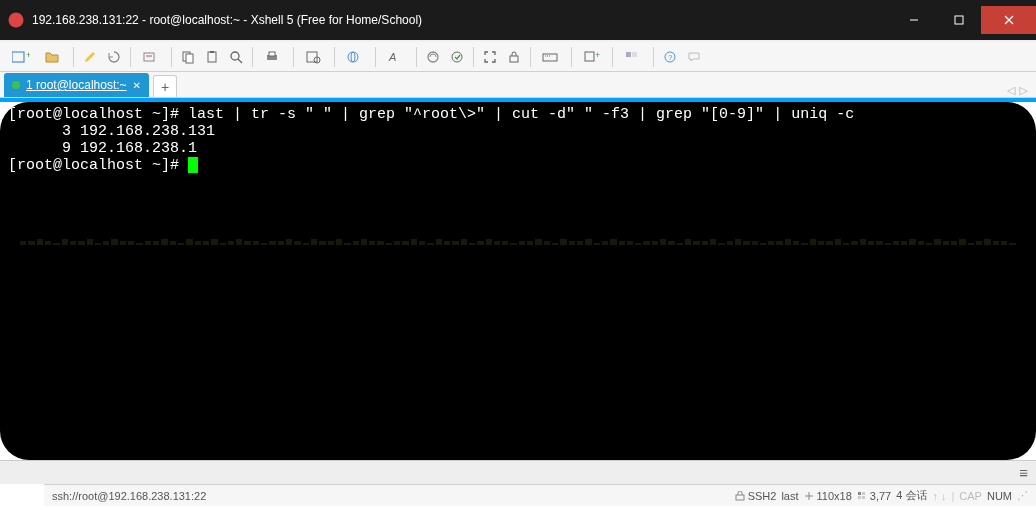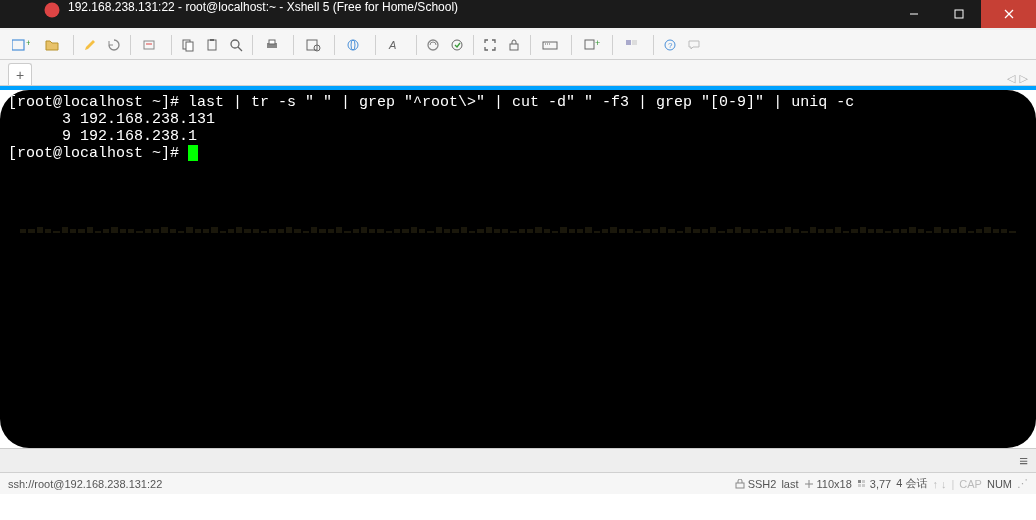--- a/index.html
+++ b/index.html
@@ -1,17 +1,17 @@
 <!DOCTYPE html>
 <html><head>
 <meta charset="utf-8">
 <style>
 * { margin: 0; padding: 0; box-sizing: border-box; }
 body { width: 1036px; height: 520px; font-family: "Microsoft YaHei", sans-serif; background: #fff; overflow: hidden; }
-.titlebar { height: 28px; background: #1b1b1b; color: #fff; display: flex; align-items: flex-start; font-size: 12px; padding-left: 36px; }
+.titlebar { height: 40px; background: #1b1b1b; color: #fff; display: flex; align-items: center; font-size: 12px; }
 .titlebar-icon { width: 20px; height: 20px; margin: 0 6px; display: flex; align-items: center; justify-content: center; }
 .titlebar-text { flex: 1; }
 .titlebar-btns { display: flex; }
 .tbtn { width: 45px; height: 28px; display: flex; align-items: center; justify-content: center; font-size: 11px; color: #fff; }
 .tbtn.close { background: #c64035; width: 55px; }
 .tbtn svg { width: 10px; height: 10px; }
 .menubar { height: 2px; background: #f0f0f0; }
 .toolbar { height: 30px; background: #f6f6f6; border-bottom: 1px solid #d0d0d0; display: flex; align-items: center; padding: 0 6px; gap: 2px; }
 .tool { width: 22px; height: 22px; display: flex; align-items: center; justify-content: center; color: #555; font-size: 14px; }
 .tool.dd { width: 30px; }
@@ -22,21 +22,21 @@
 .tab-close { font-size: 10px; }
 .tab-add { width: 24px; height: 22px; background: #fff; border: 1px solid #ccc; border-bottom: none; margin-left: 4px; display: flex; align-items: center; justify-content: center; font-size: 14px; color: #666; border-radius: 3px 3px 0 0; }
 .tabbar-right { margin-left: auto; margin-right: 8px; display: flex; gap: 4px; color: #aaa; font-size: 11px; }
 .bluebar { height: 4px; background: #00a2ff; }
 .terminal { height: 358px; background: #000; color: #fff; font-family: "Consolas", "Courier New", monospace; font-size: 15px; padding: 4px 8px; white-space: pre; overflow: hidden; position: relative; border-radius: 29px; }
 .terminal .prompt { color: #fff; }
 .terminal .cmd { color: #fff; }
 .terminal .cursor { display: inline-block; width: 10px; height: 16px; background: #0f0; vertical-align: middle; }
 .toolbar2 { height: 24px; background: #eee; border-top: 1px solid #ccc; display: flex; align-items: center; padding: 0 8px; font-size: 12px; color: #888; }
 .toolbar2-right { margin-left: auto; font-size: 15px; color: #666; }
-.statusbar { height: 22px; background: #f6f6f6; border-top: 1px solid #d0d0d0; display: flex; align-items: center; padding: 0 8px; font-size: 11px; color: #555; }
+.statusbar { height: 22px; background: #f6f6f6; border-top: 1px solid #d0d0d0; display: flex; align-items: center; padding: 0 8px; font-size: 11px; color: #555; margin-left: 44px; }
 .statusbar-right { margin-left: auto; display: flex; align-items: center; gap: 5px; }
 .stat-item { display: flex; align-items: center; gap: 3px; }
 .stat-sep { color: #ccc; }
 .spectrum { position: absolute; left: 0; right: 0; top: 135px; height: 8px; display: flex; gap: 2px; padding: 0 20px; opacity: 0.25; }
 .spectrum span { flex: 1; background: #6a5e2e; height: 4px; align-self: flex-end; }
 .spectrum span:nth-child(3n) { height: 6px; }
 .spectrum span:nth-child(5n) { height: 2px; }
 .underline { text-decoration: underline; }
 </style>
 </head>
@@ -204,20 +204,25 @@
       </svg>
     </div>
   <div class="tool">
       <svg width="14" height="14" viewBox="0 0 14 14">
         <path d="M2 3h10v6H6l-2 2V9H2z" fill="none" stroke="#bbb"></path>
       </svg>
     </div>
 </div>
 
 <div class="tabbar">
+  <div class="tab">
+    <span class="tab-dot"></span>
+    <span class="underline">1 root@localhost:~</span>
+    <span class="tab-close">✕</span>
+  </div>
   <div class="tab-add">+</div>
   <div class="tabbar-right">
     <span>◁</span>
     <span>▷</span>
   </div>
 </div>
 
 <div class="bluebar"></div>
 
 <div class="terminal"><span class="prompt">[root@localhost ~]# </span><span class="cmd">last | tr -s " " | grep "^root\&gt;" | cut -d" " -f3 | grep "[0-9]" | uniq -c</span>

